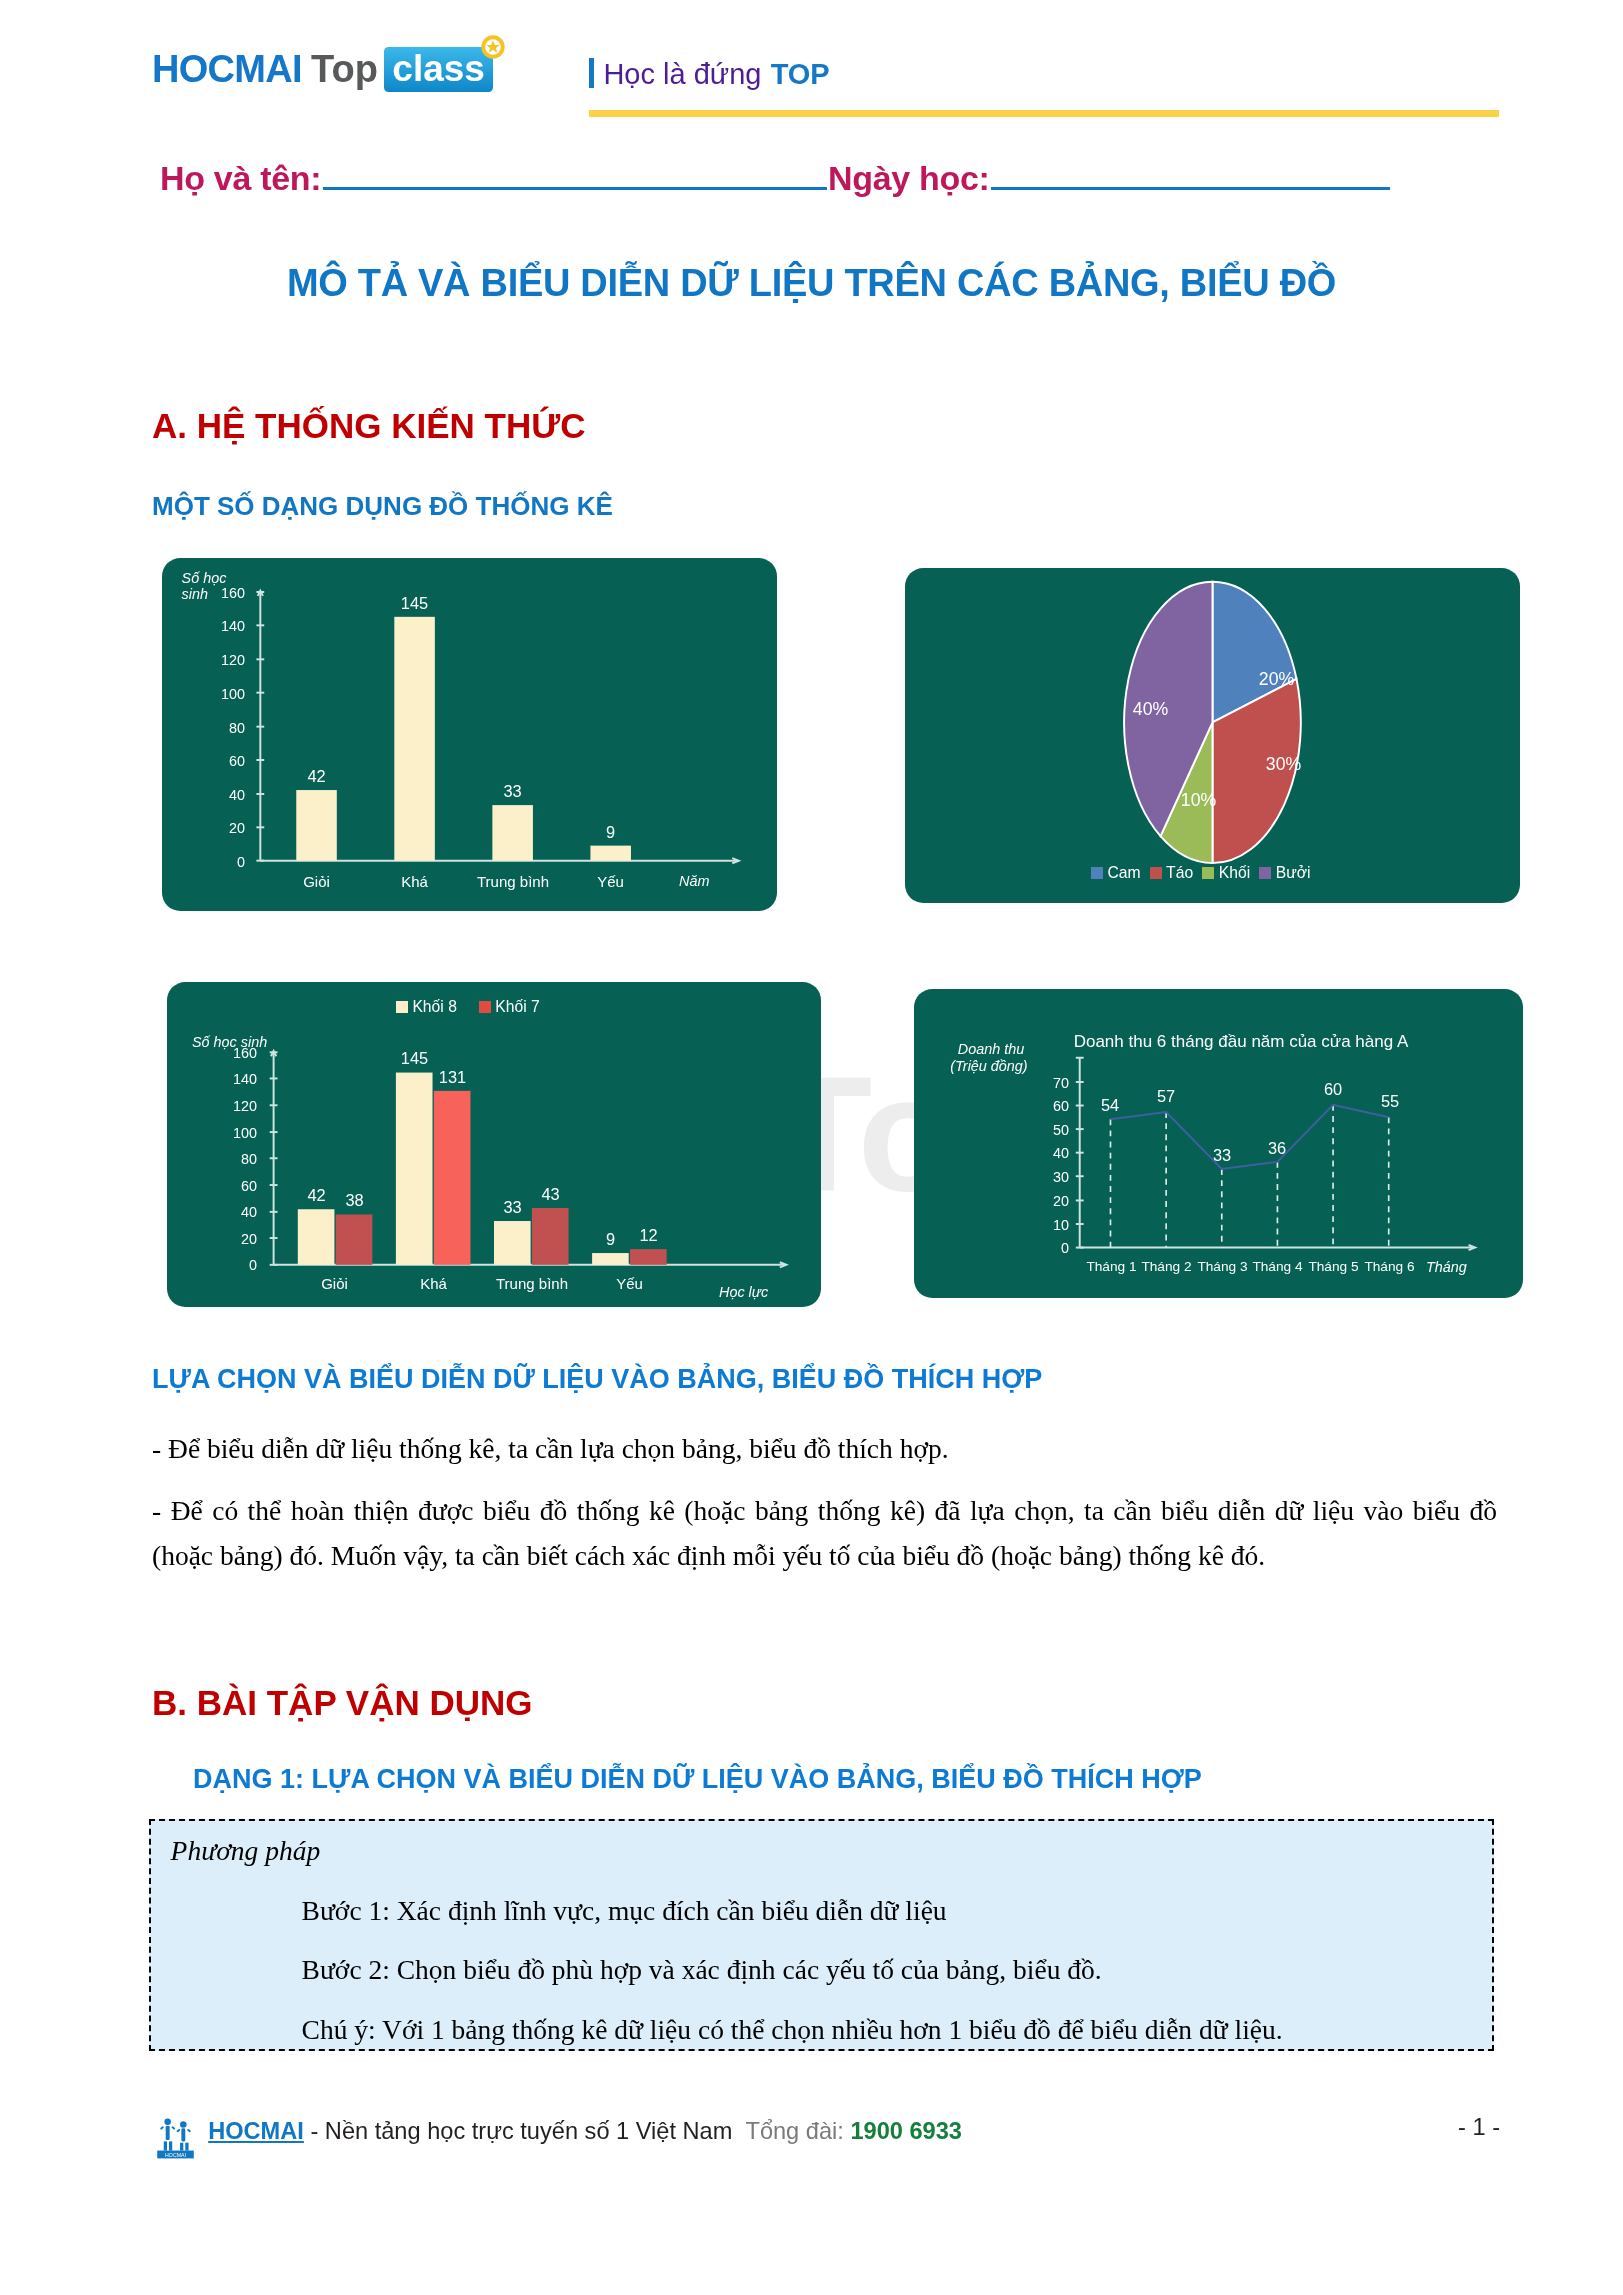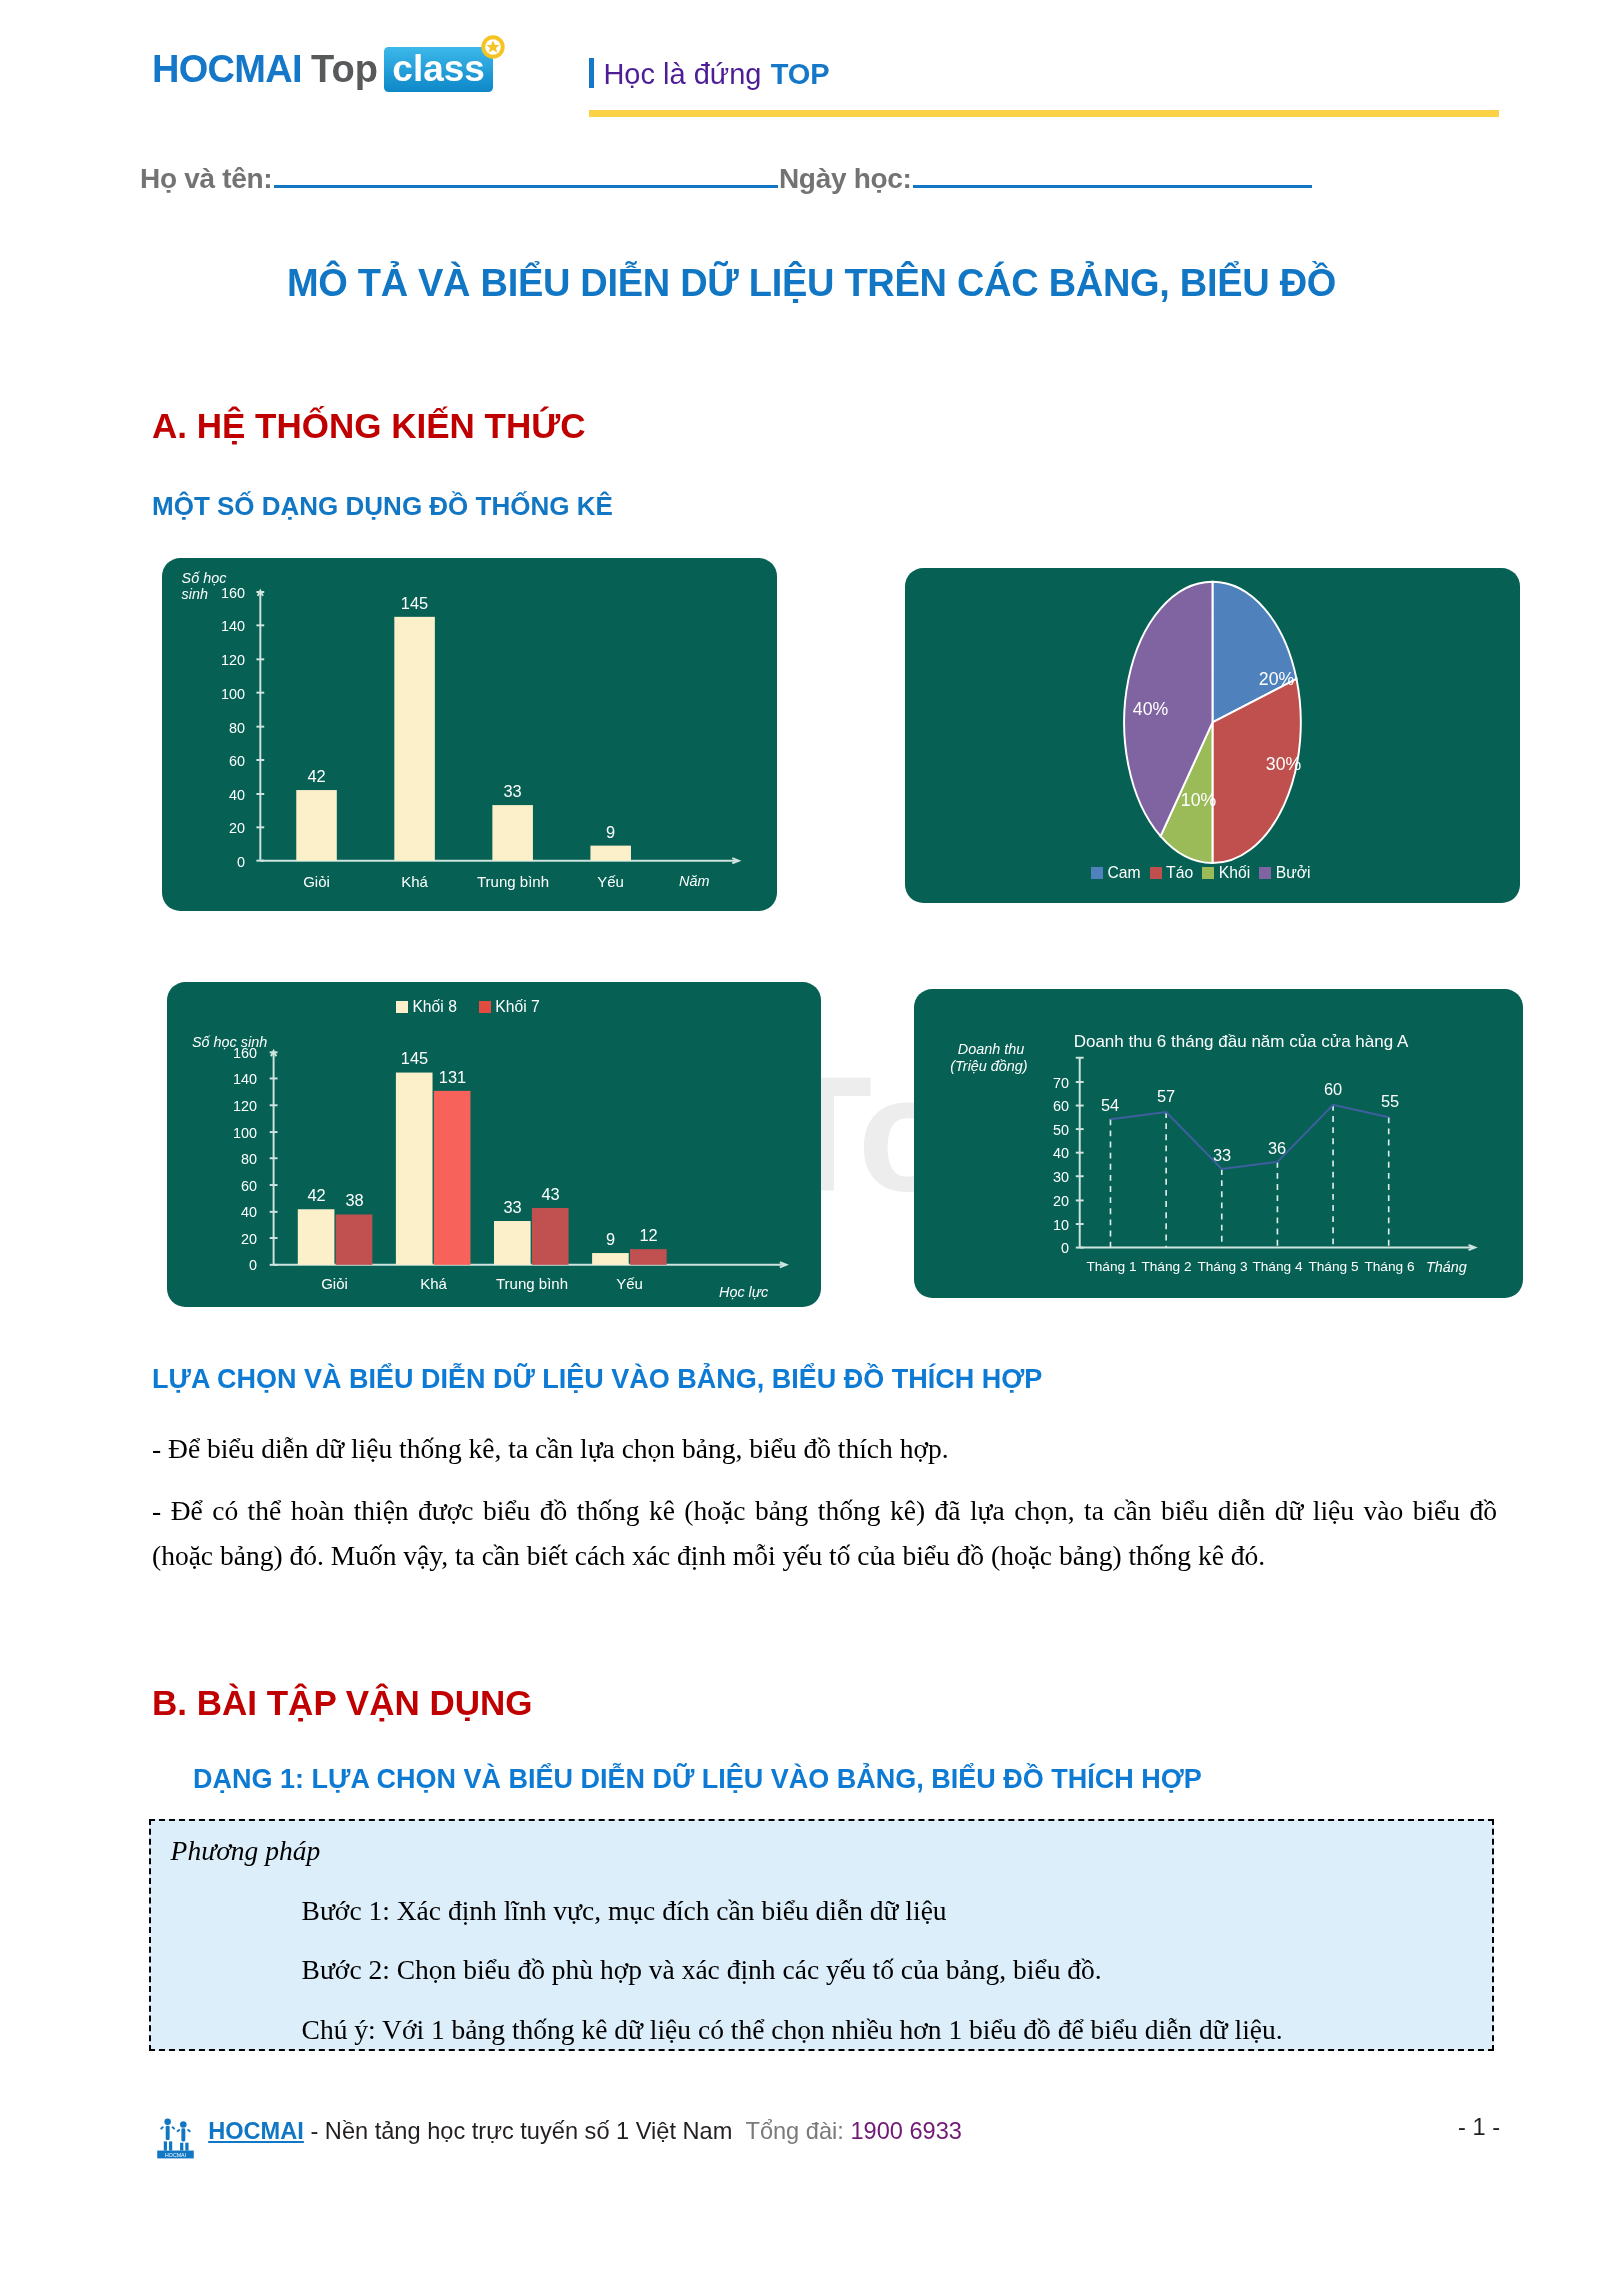--- a/index.html
+++ b/index.html
@@ -69,23 +69,23 @@
   }
   .tagline-txt { font-size: 29px; color: #4c1d95; }
   .tagline-top { font-size: 29px; color: #1477c8; font-weight: bold; margin-left: 9.2px; }
   .yellow-rule {
     position: absolute; left: 589px; top: 110px;
     width: 910px; height: 7.2px; background: #fbd146;
   }
 
   
   .namerow {
-    position: absolute; left: 140px; top: 159px;
+    position: absolute; left: 160px; top: 159px;
     width: 1341px;
-    font-size: 28px; font-weight: bold; color: #737373;
+    font-size: 34px; font-weight: bold; color: #be185d;
     display: flex; align-items: baseline;
     letter-spacing: -0.3px;
   }
   .blank-line {
     display: inline-block;
     border-bottom: 3.3px solid #1176c3;
     height: 29px;
   }
   .bl1 { width: 504px; margin: 0 1.3px; }
   .bl2 { width: 399px; margin: 0 1.3px; }
@@ -181,21 +181,21 @@
   .footer {
     position: absolute; left: 152px; top: 2114px; width: 1348px;
     display: flex; align-items: flex-start;
   }
   .footer-logo { width: 47px; height: 47px; margin-right: 9.2px; flex: 0 0 auto; }
   .footer-txt {
     font-size: 23.6px; color: #231f20; line-height: 1.45; flex: 1 1 auto;
   }
   .f-hocmai { color: #1176c3; font-weight: bold; text-decoration: underline; }
   .f-hotline-lbl { color: #7a7a7a; }
-  .f-hotline-num { color: #701a75; font-weight: normal; }
+  .f-hotline-num { color: #15803d; font-weight: bold; }
   .page-num { font-size: 23.6px; color: #231f20; white-space: nowrap; margin-left: 19.6px; }
 </style>
 </head>
 <body>
 
 <div class="page">
 
   <div class="watermark">To</div>
 
   <div class="content">

